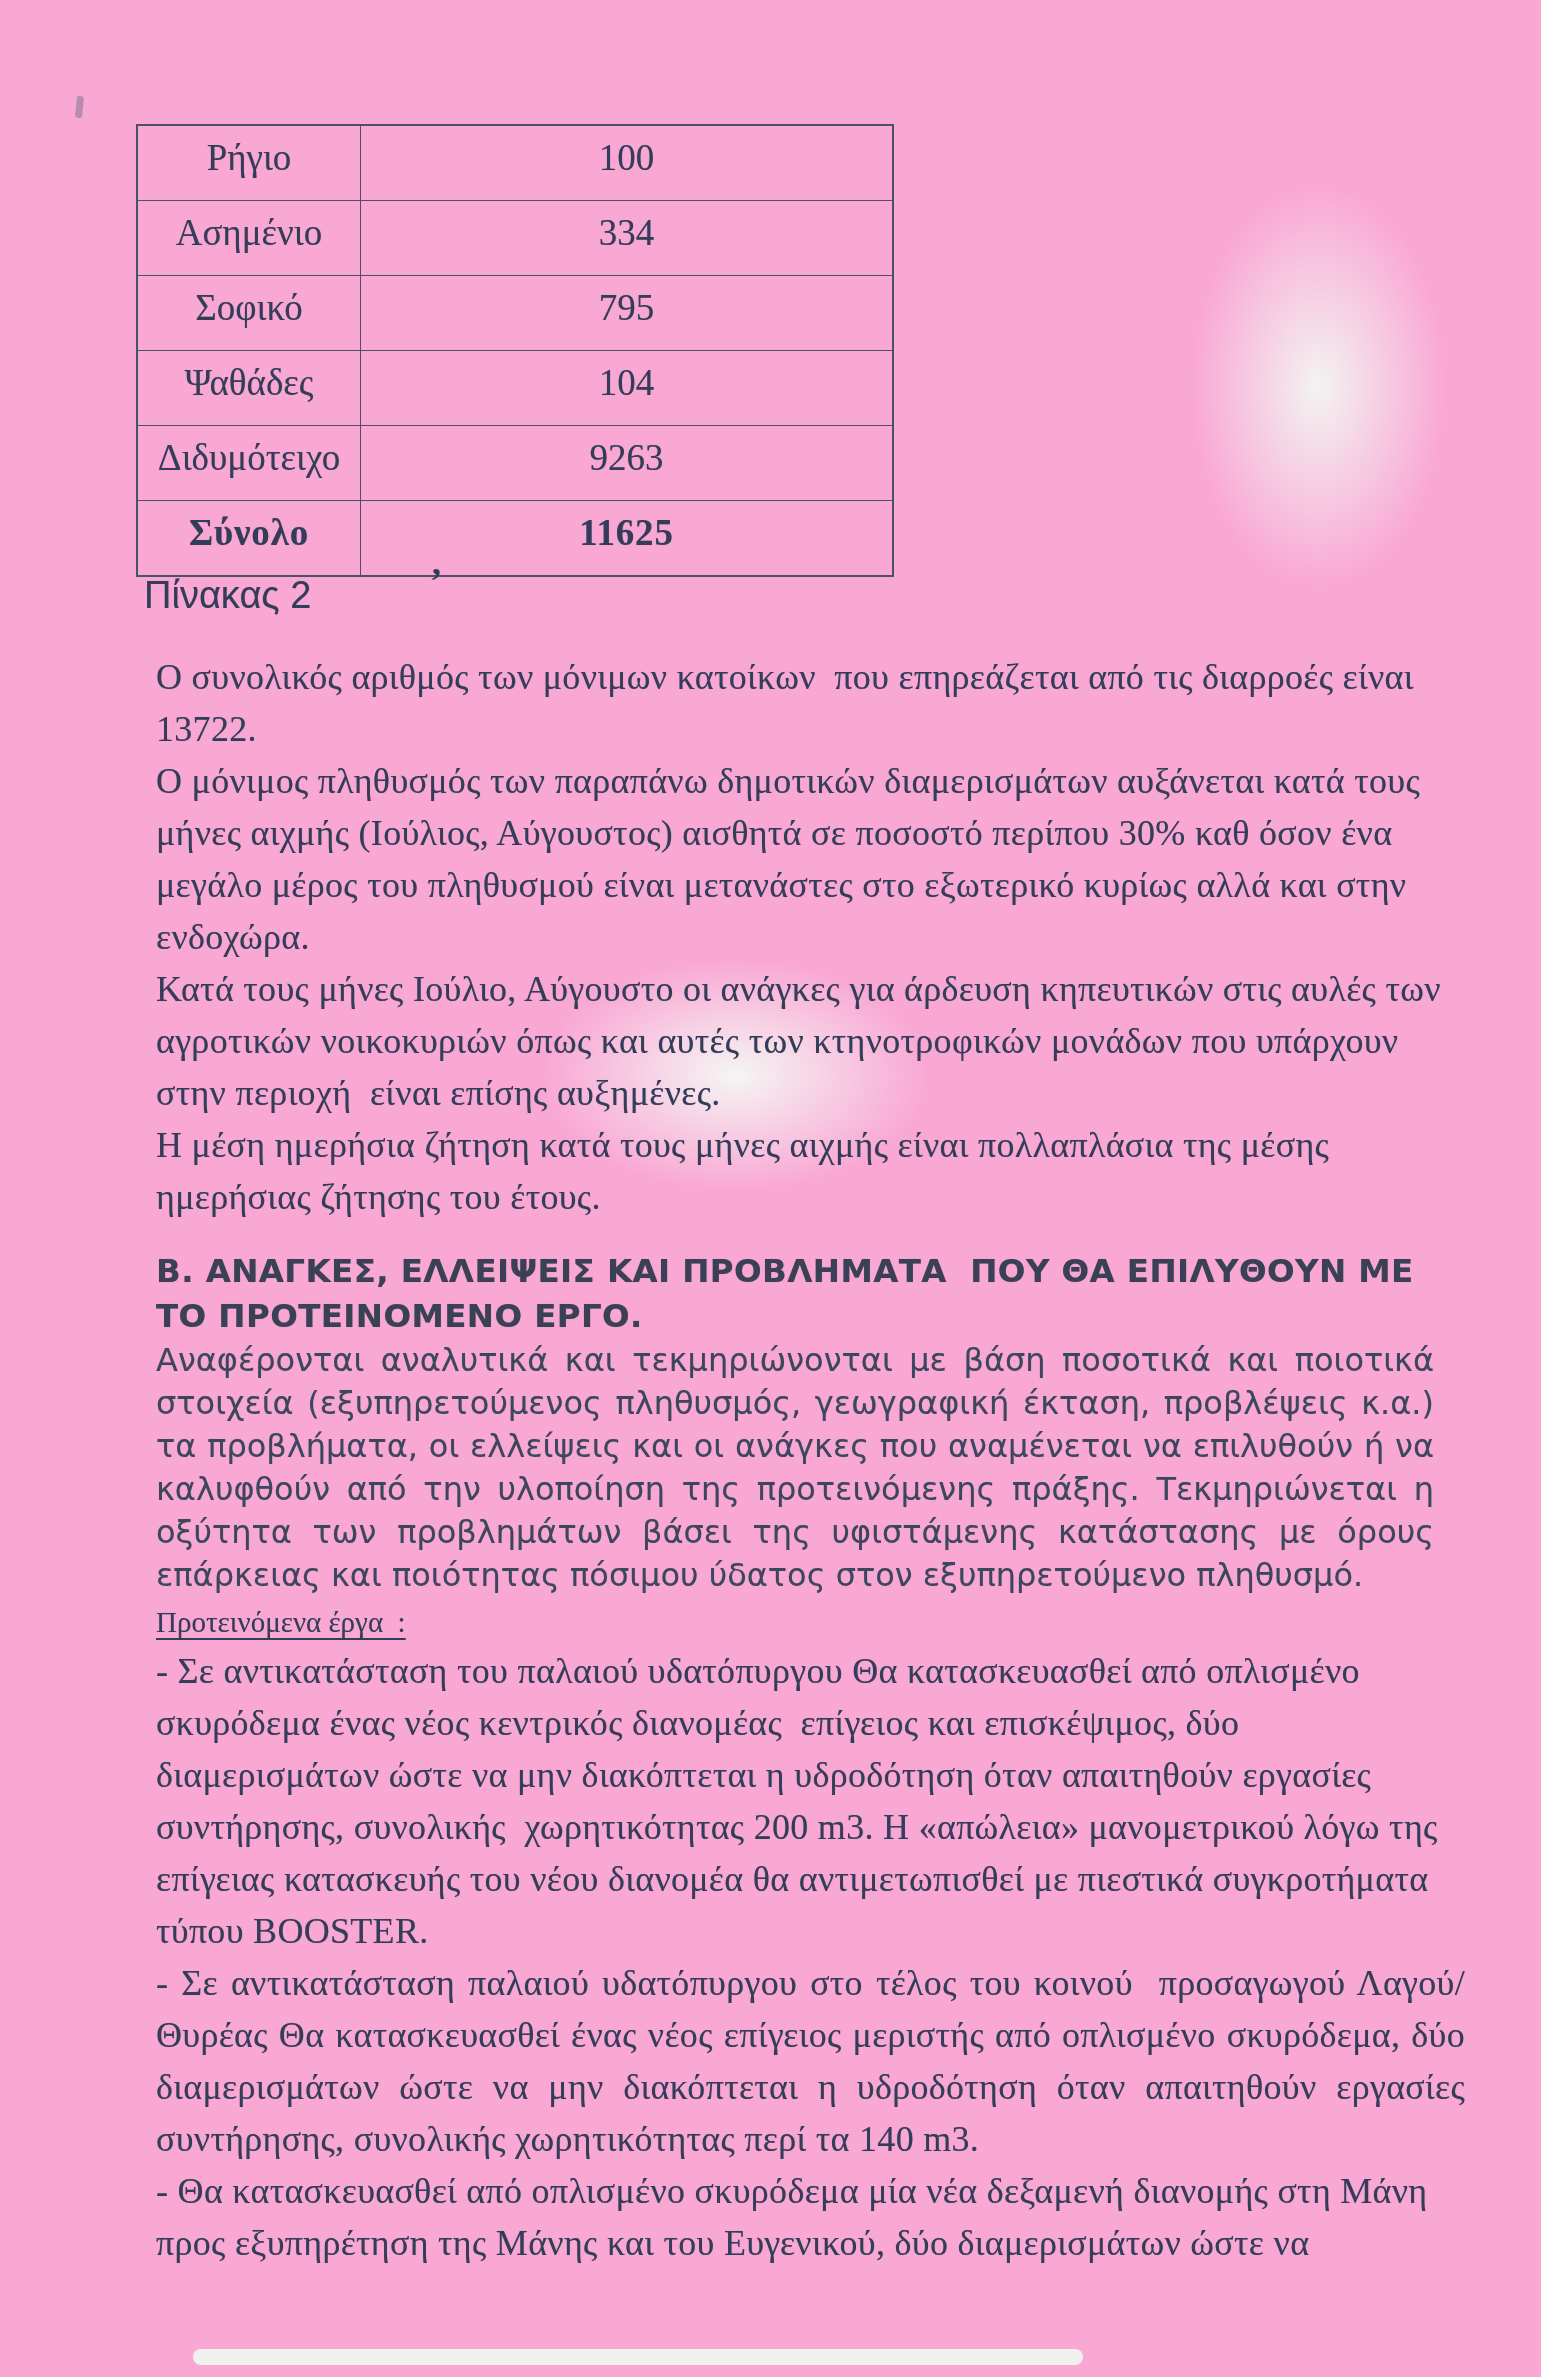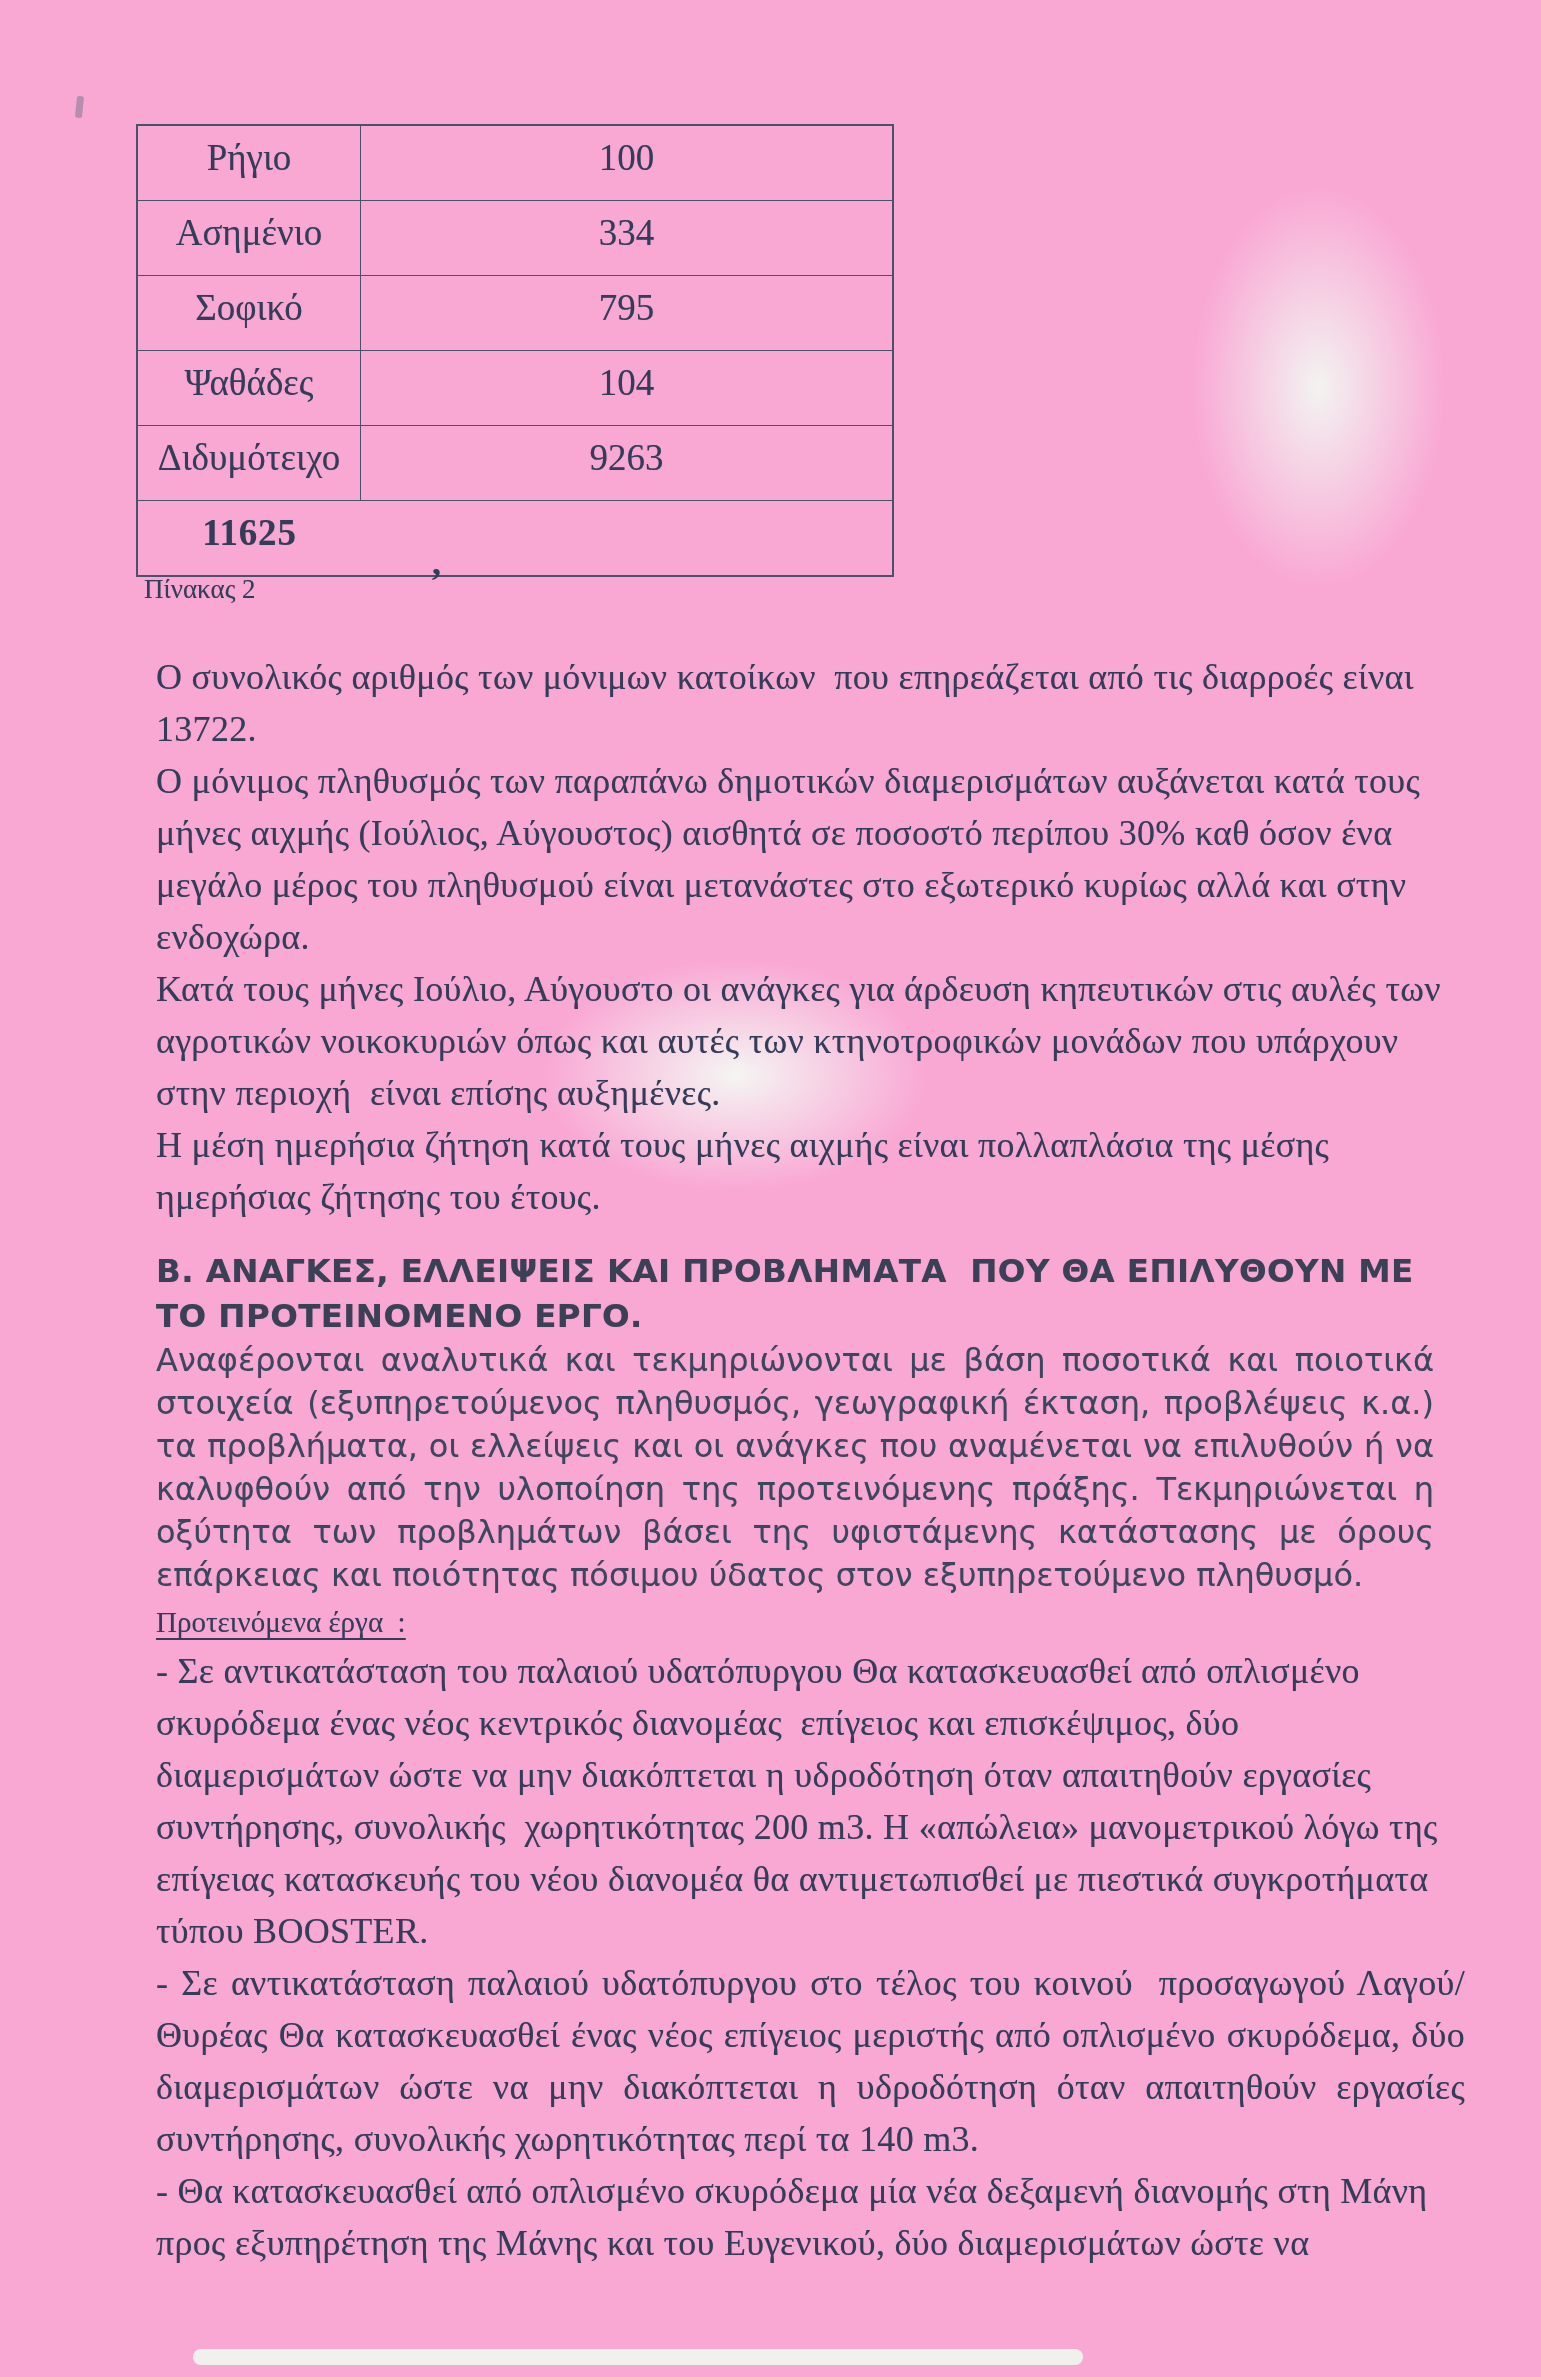--- a/index.html
+++ b/index.html
@@ -48,22 +48,22 @@
   .t-cell { padding-top: 10px; text-align: center; overflow: hidden; }
   .t-label { border-right: 1.5px solid #4a526a; }
   .row-total .t-cell { font-weight: bold; letter-spacing: 0.8px; }
   .stray-comma {
     position: absolute; left: 294px; top: 415px;
     font-size: 36px; font-weight: bold;
   }
 
   .table-caption {
     position: absolute; left: 144px; top: 574px;
-    font-family: Liberation Serif, serif;
-    font-size: 27px;
+    font-family: Liberation Sans, sans-serif;
+    font-size: 38px;
     text-shadow: 0 0 0.8px rgba(51,60,88,.35);
   }
 
   
   .text-col {
     position: absolute; left: 156px; top: 651px; width: 1315px;
   }
   .text-col p { margin: 0; white-space: pre-wrap; }
 
   .serif {
@@ -138,20 +138,21 @@
     </div>
     <div class="t-row">
       <div class="t-cell t-label">Ψαθάδες</div>
       <div class="t-cell t-value">104</div>
     </div>
     <div class="t-row">
       <div class="t-cell t-label">Διδυμότειχο</div>
       <div class="t-cell t-value">9263</div>
     </div>
     <div class="t-row row-total">
+      <div class="t-cell t-label">Σύνολο</div>
       <div class="t-cell t-value">11625</div>
     </div>
     <div class="stray-comma">,</div>
   </div>
 
   <div class="table-caption">Πίνακας 2</div>
 
   <div class="text-col">
 
     <p class="serif p-intro">Ο συνολικός αριθμός των μόνιμων κατοίκων  που επηρεάζεται από τις διαρροές είναι 13722.</p>

